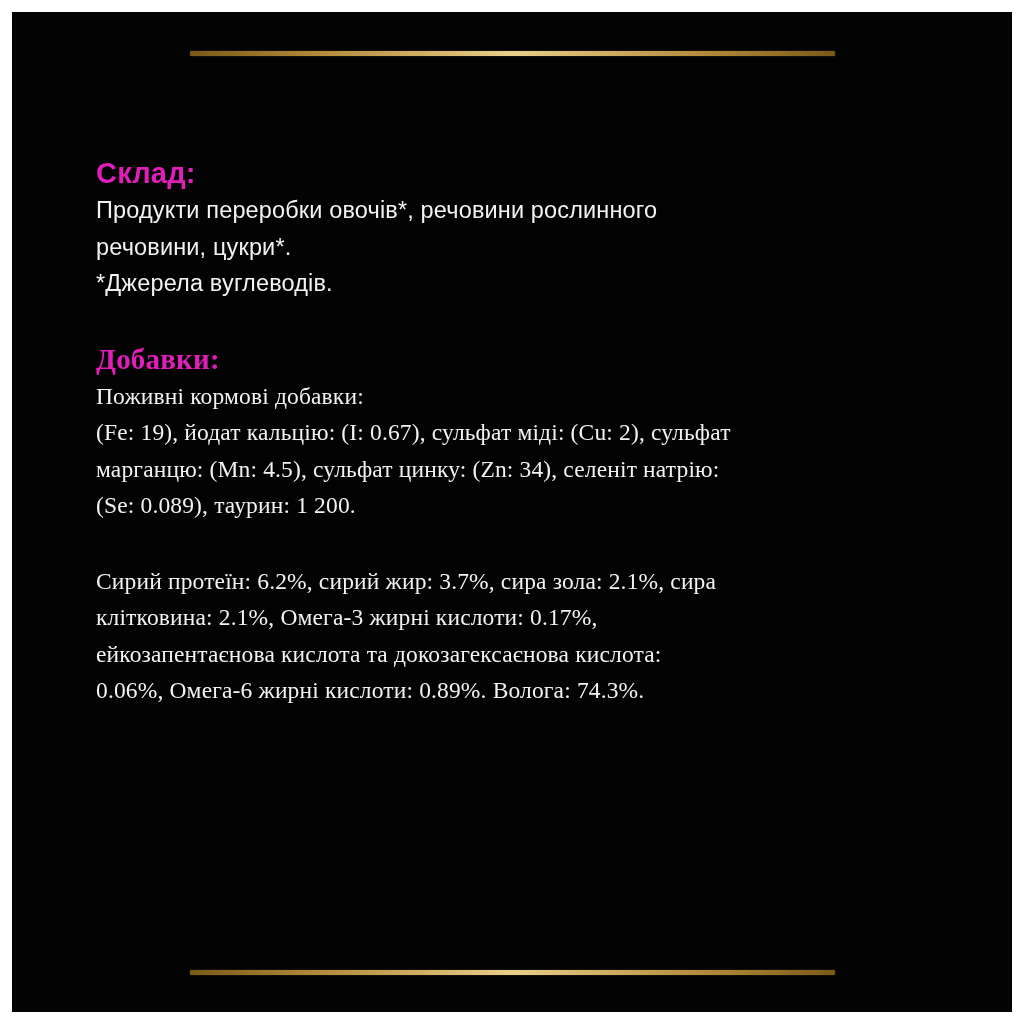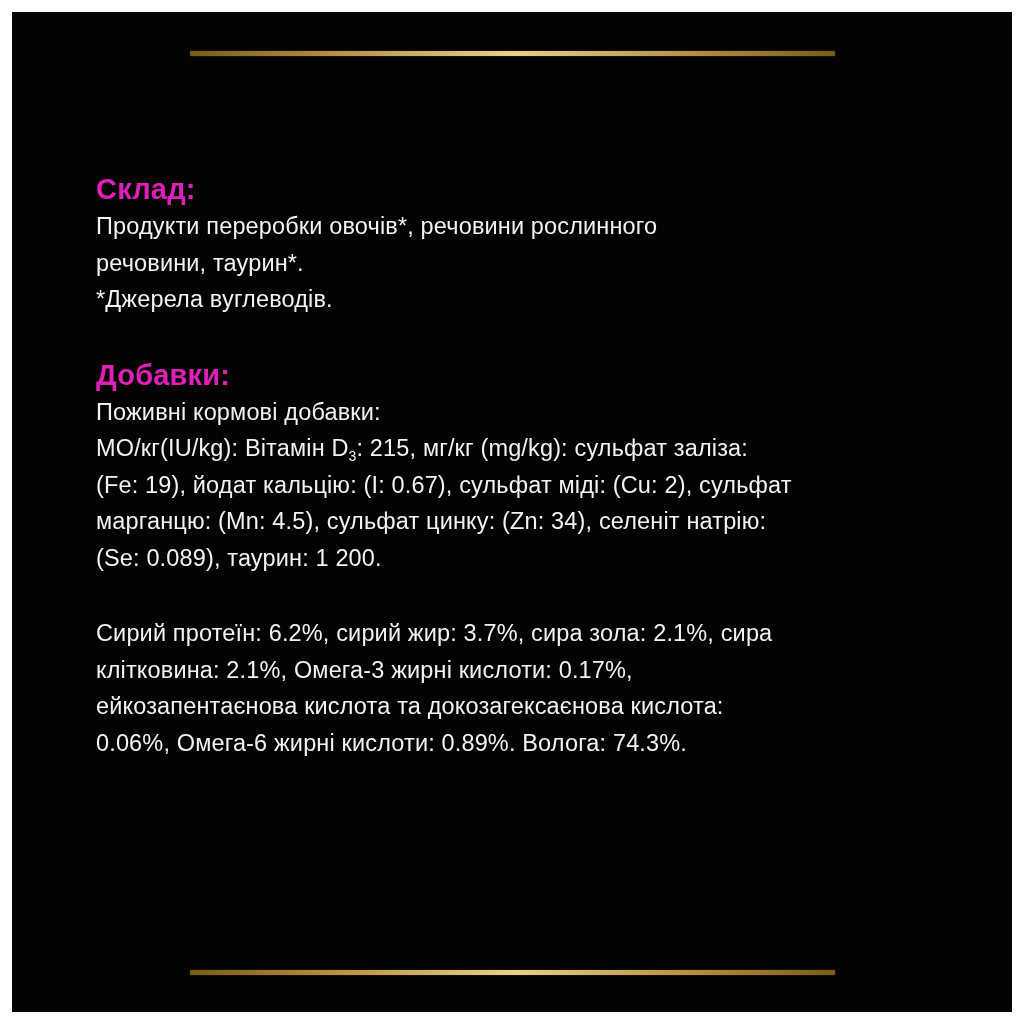--- a/index.html
+++ b/index.html
@@ -32,27 +32,27 @@
 
   .content {
     position: absolute;
     left: 84px;
     top: 143px;
     width: 880px;
     font-family: "Liberation Sans", "DejaVu Sans", sans-serif;
     color: #f2f2f2;
   }
   .section { margin: 0; }
-  .section + .section { margin-top: 39px; }
+  .section + .section { margin-top: 39px; font-family: Liberation Serif, serif; }
   .heading {
     color: #e01eb8;
     font-weight: bold;
     font-size: 29px;
     line-height: 36px;
-    margin: 16px 0 1px 0;
+    margin: 0 0 1px 0;
     letter-spacing: 0.2px;
   }
   .line {
     font-size: 23.5px;
     line-height: 36.5px;
     white-space: nowrap;
     letter-spacing: 0.15px;
   }
   sub.sub3 {
     font-size: 14px;
@@ -64,28 +64,27 @@
 <body>
 
 <div class="panel">
   <div class="gold-rule top"></div>
 
   <div class="content">
 
     <div class="section">
       <div class="heading">Склад:</div>
       <div class="line">Продукти переробки овочів*, речовини рослинного</div>
-      <div class="line">речовини, таурин*.</div>
+      <div class="line">речовини, цукри*.</div>
       <div class="line">*Джерела вуглеводів.</div>
     </div>
 
     <div class="section">
       <div class="heading">Добавки:</div>
       <div class="line">Поживні кормові добавки:</div>
-      <div class="line"><span>МО/кг(IU/kg): Вітамін D</span><sub class="sub3">3</sub><span>: 215, мг/кг (mg/kg): сульфат заліза:</span></div>
       <div class="line">(Fe: 19), йодат кальцію: (I: 0.67), сульфат міді: (Cu: 2), сульфат</div>
       <div class="line">марганцю: (Mn: 4.5), сульфат цинку: (Zn: 34), селеніт натрію:</div>
       <div class="line">(Se: 0.089), таурин: 1 200.</div>
     </div>
 
     <div class="section">
       <div class="line">Сирий протеїн: 6.2%, сирий жир: 3.7%, сира зола: 2.1%, сира</div>
       <div class="line">клітковина: 2.1%, Омега-3 жирні кислоти: 0.17%,</div>
       <div class="line">ейкозапентаєнова кислота та докозагексаєнова кислота:</div>
       <div class="line">0.06%, Омега-6 жирні кислоти: 0.89%. Волога: 74.3%.</div>

